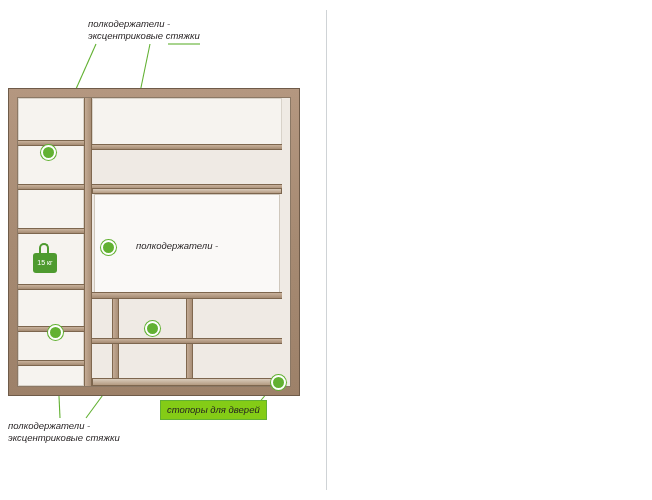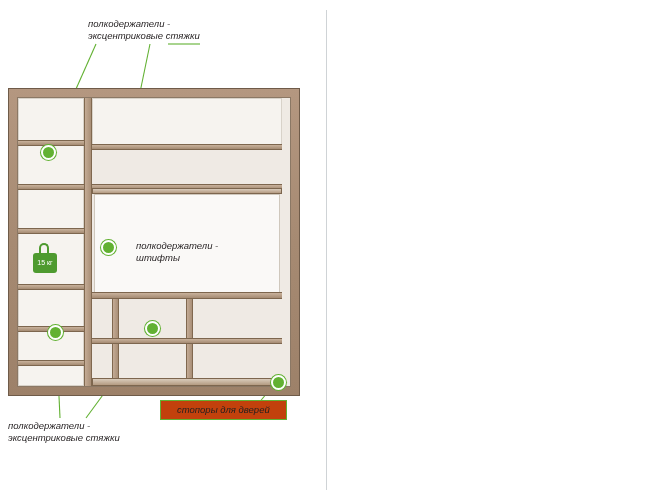--- a/index.html
+++ b/index.html
@@ -129,26 +129,26 @@
   .callout-text {
     position: absolute;
     font-style: italic;
     font-size: 9.5px;
     line-height: 12px;
     color: #231f20;
   }
   .callout-box {
     position: absolute;
     border: 1px solid #62b132;
-    padding: 3px 16px;
+    padding: 3px 6px;
     font-style: italic;
     font-size: 9.5px;
     line-height: 12px;
     color: #231f20;
-    background: #c2410c;
+    background: #84cc16;
   }
 </style>
 </head>
 <body>
 
 <div id="root">
 
   <div class="vdivider"></div>
 
   <div id="left-panel">
@@ -209,21 +209,20 @@
     <div class="dot" style="left:145px; top:321px;"></div>
     <div class="dot" style="left:271px; top:375px;"></div>
 
     <div class="callout-text" style="left:88px; top:18px; width:140px;">
       <div>полкодержатели -</div>
       <div>эксцентриковые стяжки</div>
     </div>
 
     <div class="callout-text" style="left:136px; top:240px; width:150px;">
       <div>полкодержатели -</div>
-      <div>штифты</div>
     </div>
 
     <div class="callout-box" style="left:160px; top:400px;">стопоры для дверей</div>
 
     <div class="callout-text" style="left:8px; top:420px; width:160px;">
       <div>полкодержатели -</div>
       <div>эксцентриковые стяжки</div>
     </div>
   </div>
 

